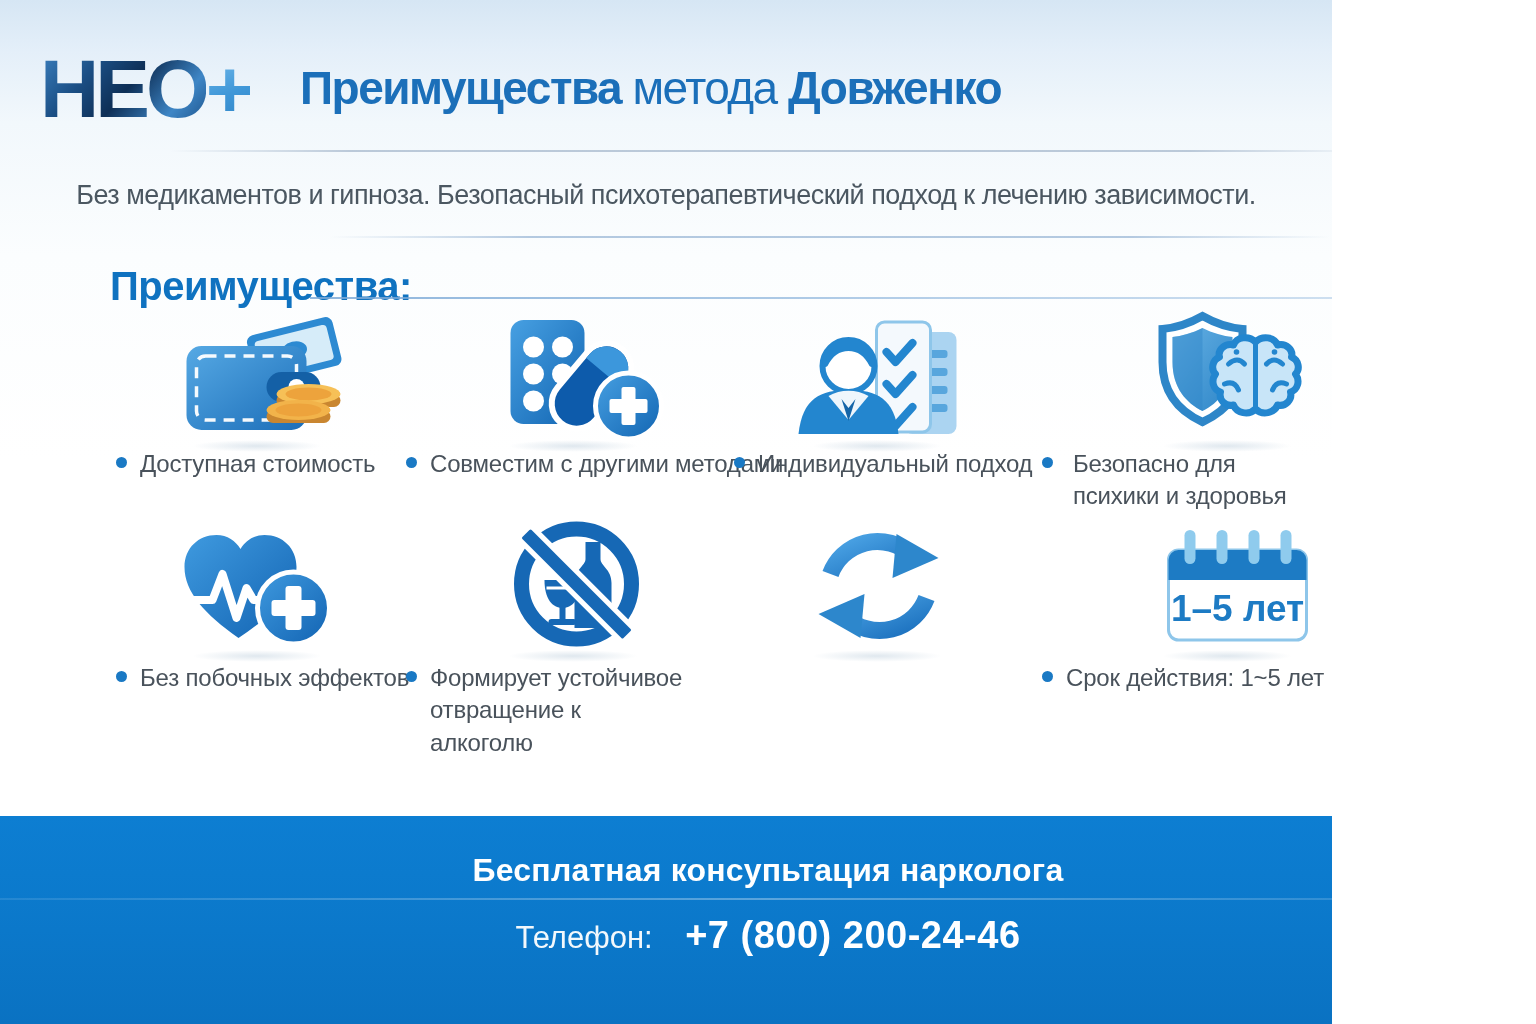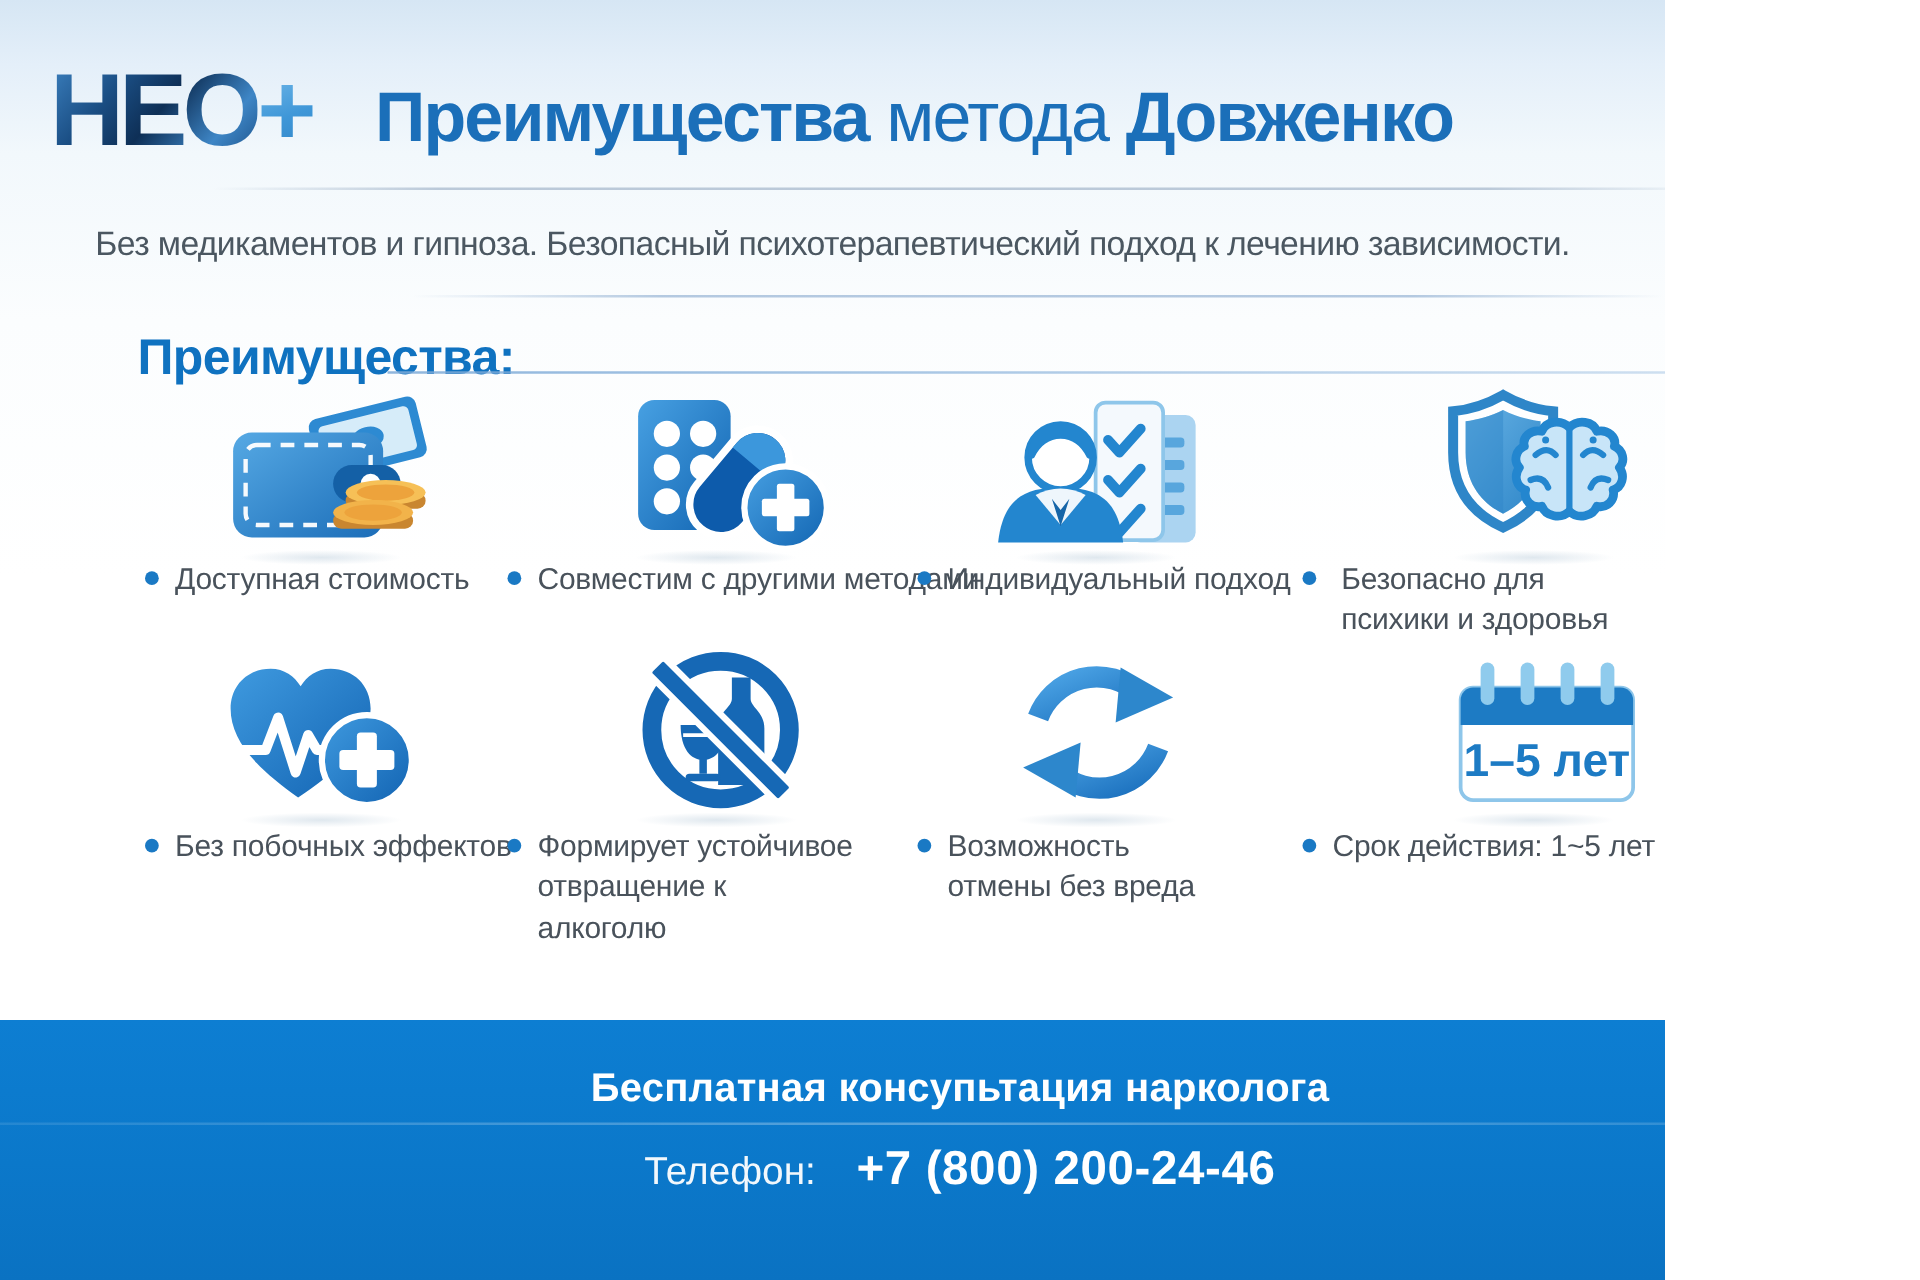--- a/index.html
+++ b/index.html
@@ -16,21 +16,21 @@
   .logo-main {
     background:linear-gradient(130deg,#3f86c6 0%, #1b4f85 30%, #0e2f56 52%, #3e86c6 78%, #174a80 100%);
     -webkit-background-clip:text; background-clip:text; color:transparent;
   }
   .logo-plus {
     background:linear-gradient(160deg,#83c4ef 0%, #3f97d8 55%, #2d7fc0 100%);
     -webkit-background-clip:text; background-clip:text; color:transparent;
   }
   .page-title {
     position:absolute; left:300px; top:62px;
-    font-size:56px; color:#1b6fb9; letter-spacing:-1.5px; white-space:nowrap; line-height:1.15;text-align:right;
+    font-size:46px; color:#1b6fb9; letter-spacing:-1.5px; white-space:nowrap; line-height:1.15;text-align:right;
   }
   .t-bold { font-weight:800; }
   .t-reg  { font-weight:400; }
   .header-rule {
     position:absolute; left:170px; top:150px; width:1200px; height:2px;
     background:linear-gradient(90deg, rgba(150,170,195,0) 0%, rgba(140,162,188,.55) 15%, rgba(140,162,188,.55) 85%, rgba(150,170,195,0) 100%);
   }
   
   .subtitle {
     position:absolute; left:0; right:0; top:180px; text-align:center;
@@ -275,24 +275,20 @@
   </div>
 
   <div class="benefit-label nowrap l-r2 l-c1">
     <span class="bullet"></span>
     <span>Без побочных эффектов</span>
   </div>
   <div class="benefit-label l-r2 l-c2 w280">
     <span class="bullet"></span>
     <span>Формирует устойчивое отвращение к алкоголю</span>
   </div>
-  <div class="benefit-label l-r2 l-c3 w240">
-    <span class="bullet"></span>
-    <span>Возможность отмены без вреда</span>
-  </div>
   <div class="benefit-label nowrap l-r2 l-c4">
     <span class="bullet"></span>
     <span>Срок действия: 1~5 лет</span>
   </div>
 
   <div class="footer">
     <div class="footer-headline">Бесплатная консупьтация нарколога</div>
     <div class="footer-divider"></div>
     <div class="footer-phone">
       <span class="phone-label">Телефон:</span>

